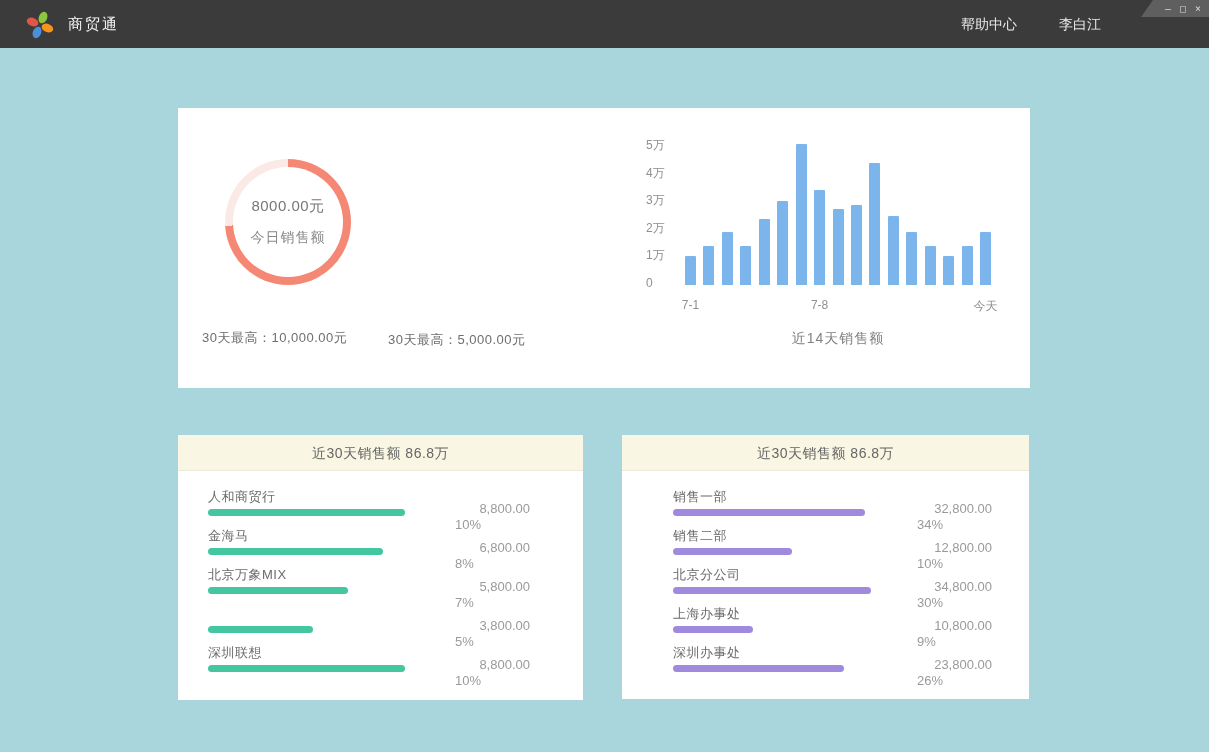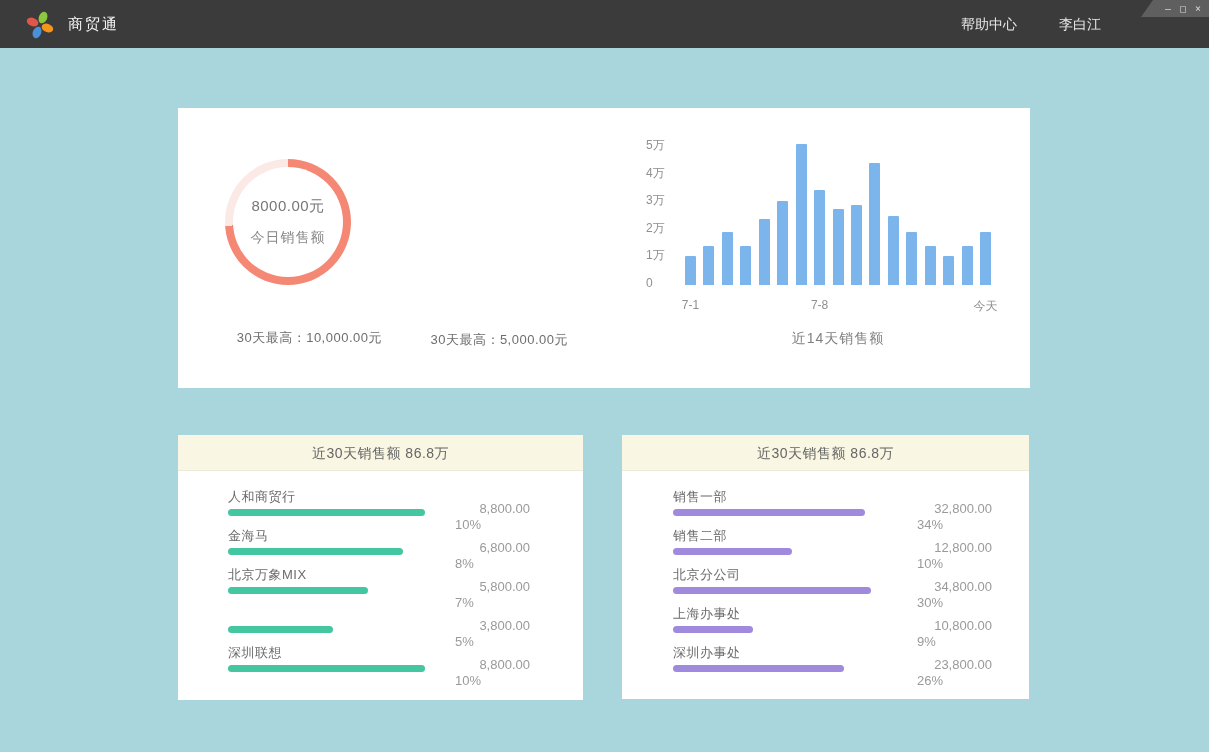--- a/index.html
+++ b/index.html
@@ -22,41 +22,41 @@
   .card-top    { left:178px; top:108px; width:852px; height:280px; }
   .card-left   { left:178px; top:435px; width:405px; height:265px; }
   .card-right  { left:622px; top:435px; width:407px; height:264px; }
 
   
   .donut { position:absolute; width:126px; height:126px; border-radius:50%; }
   .donut::before { content:""; position:absolute; inset:8px; background:#fff; border-radius:50%; }
   .donut-inner { position:absolute; inset:0; display:flex; flex-direction:column; align-items:center; justify-content:center; gap:13px; }
   .donut-value { font-size:15px; color:#777; letter-spacing:.5px; }
   .donut-label { font-size:14px; color:#888; letter-spacing:1px; }
-  .donut-foot { position:absolute; width:180px; text-align:right; font-size:13px; color:#6e6e6e; letter-spacing:.5px; }
+  .donut-foot { position:absolute; width:180px; text-align:left; font-size:13px; color:#6e6e6e; letter-spacing:.5px; }
 
   
   .bar-chart { position:absolute; left:460px; top:28px; width:370px; height:250px; }
   .ytick { position:absolute; left:8px; width:34px; height:18px; line-height:18px; font-size:12px; color:#8f8f8f; }
   .vbars { position:absolute; left:47px; top:8px; width:306px; height:141px; display:flex; align-items:flex-end; justify-content:space-between; }
   .vbar { width:11px; border-radius:1px 1px 0 0; }
   .xtick { position:absolute; top:162px; transform:translateX(-50%); font-size:12px; color:#8f8f8f; white-space:nowrap; }
   .vchart-title { position:absolute; left:47px; top:194px; width:306px; text-align:center; font-size:14px; color:#808080; letter-spacing:1px; }
 
   
   .card-header { height:36px; background:#f9f7e3; border-bottom:1px solid #eceadb; text-align:center;
                  line-height:36px; font-size:14px; color:#666; letter-spacing:.5px; }
   .rows { padding-top:17px; }
   .hbar-row { position:relative; height:28px; margin-bottom:11px; }
   .hbar-label { font-size:13px; color:#6b6b6b; height:18px; line-height:18px; letter-spacing:.5px; }
   .hbar-fill { position:absolute; bottom:0; height:7px; border-radius:4px; }
   .hbar-nums { position:absolute; bottom:-1px; display:flex; height:16px; line-height:16px;flex-direction:column; }
   .hbar-amount { display:inline-block; min-width:75px; text-align:right; font-size:13px; color:#9a9a9a; }
   .hbar-pct { display:inline-block; min-width:30px; text-align:left; font-size:13px; color:#9a9a9a; }
-  .card-left  .rows { padding-left:50px; }
+  .card-left  .rows { padding-left:30px; }
   .card-left  .hbar-nums { right:53px; }
   .card-right .rows { padding-left:51px; }
   .card-right .hbar-nums { right:37px; }
 </style>
 </head>
 <body>
 
 <div class="titlebar">
   <svg class="logo" viewBox="0 0 40 40">
     <g transform="rotate(22 20 20)">

